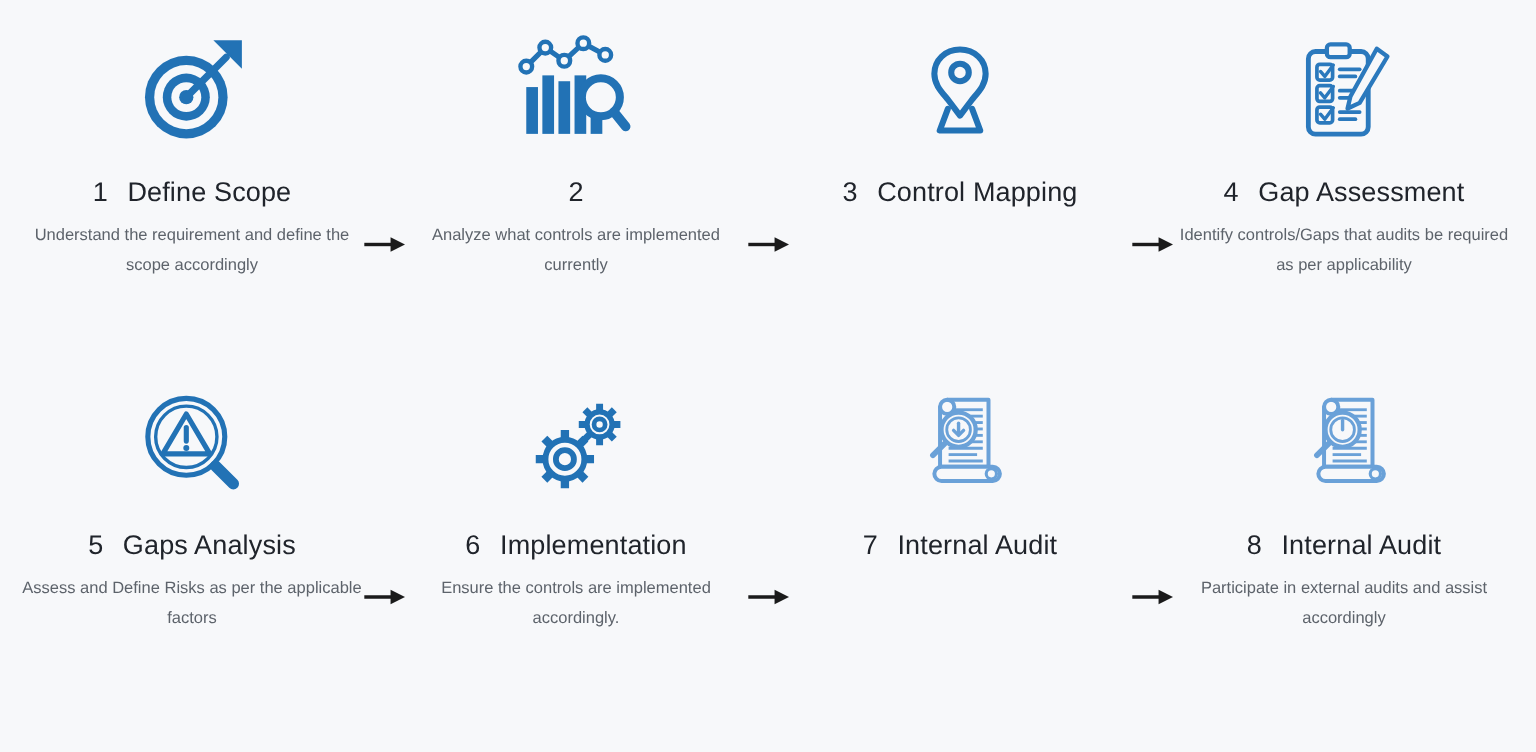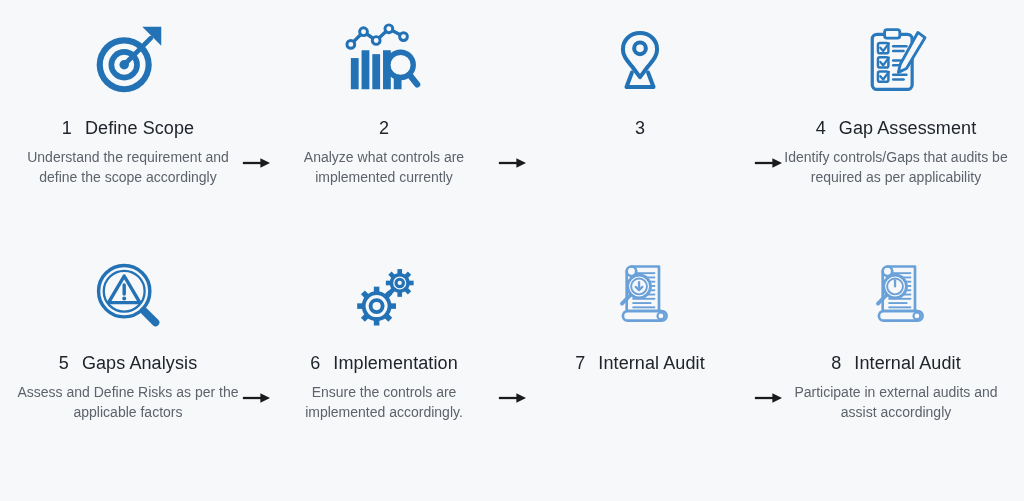--- a/index.html
+++ b/index.html
@@ -27,21 +27,21 @@
   .step{display:flex;flex-direction:column;align-items:center;text-align:center;}
   .icon-wrap{height:88px;display:flex;align-items:center;justify-content:center;margin-bottom:12px;}
   .title-line{
     display:flex;justify-content:center;align-items:flex-start;gap:13px;
     font-size:18px;line-height:24px;color:var(--title);font-weight:500;
     letter-spacing:.1px;
   }
   .title{max-width:152px;}
   .desc{
     margin-top:7px;max-width:232px;
-    font-size:14px;line-height:20px;color:var(--description);
+    font-size:11px;line-height:20px;color:var(--description);
   }
   .arrow-cell{
     display:flex;justify-content:center;align-items:flex-start;
     padding-top:140px;
   }
   .arrow-cell svg line{stroke:var(--arrow);stroke-width:2.6;}
   .arrow-cell svg polygon{fill:var(--arrow);}
   
   svg .fp{fill:var(--icon-primary);}
   svg .fbg{fill:var(--page-bg);}
@@ -120,20 +120,21 @@
     <div class="step">
       <div class="icon-wrap">
         <svg width="72" height="78" viewBox="0 0 80 80">
           <path class="sp rnd" stroke-width="4.5" d="M40 10 C 29 10 21 18 21 28 C 21 36 26 41 31 47 L 40 59 L 49 47 C 54 41 59 36 59 28 C 59 18 51 10 40 10 Z"></path>
           <circle class="sp" cx="40" cy="27" r="6.5" stroke-width="4.5"></circle>
           <path class="sp rnd" stroke-width="4.5" d="M31 54 L25 70 L55 70 L49 54"></path>
         </svg>
       </div>
       <div class="title-line">
         <span class="num">3</span>
+        <span class="title">Control Mapping</span>
       </div>
     </div>
 
     <div class="arrow-cell">
       <svg width="32" height="14" viewBox="0 0 32 14">
           <line x1="1" y1="7" x2="22" y2="7"></line>
           <polygon points="21,1.5 32,7 21,12.5"></polygon>
         </svg>
     </div>
 

